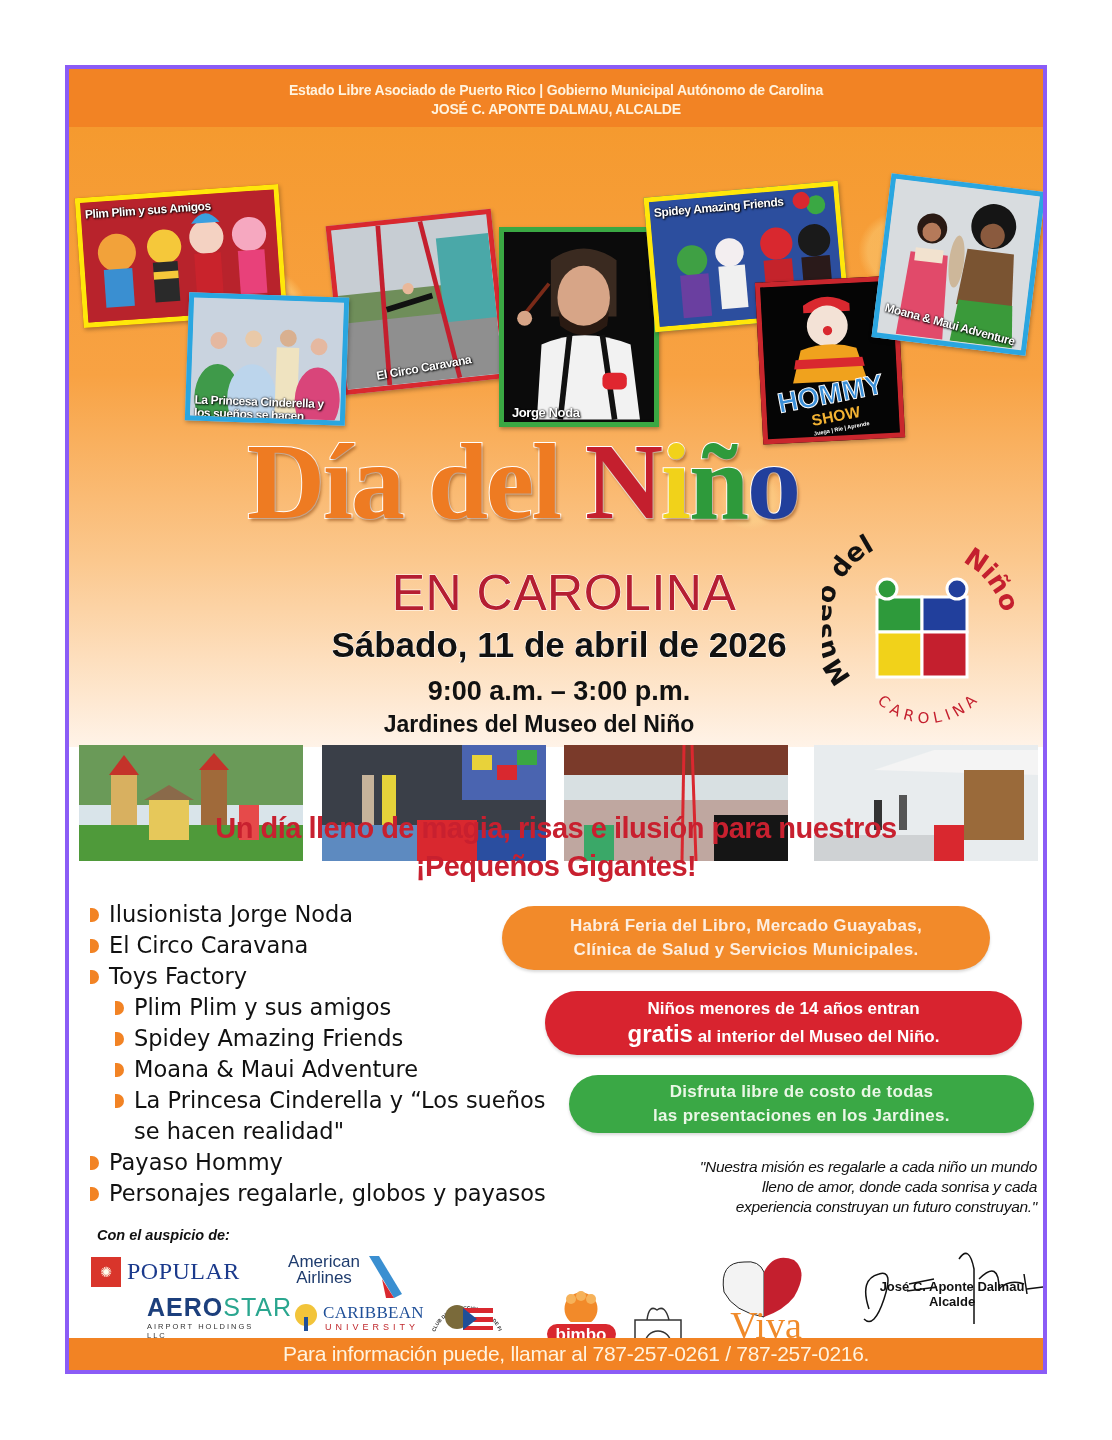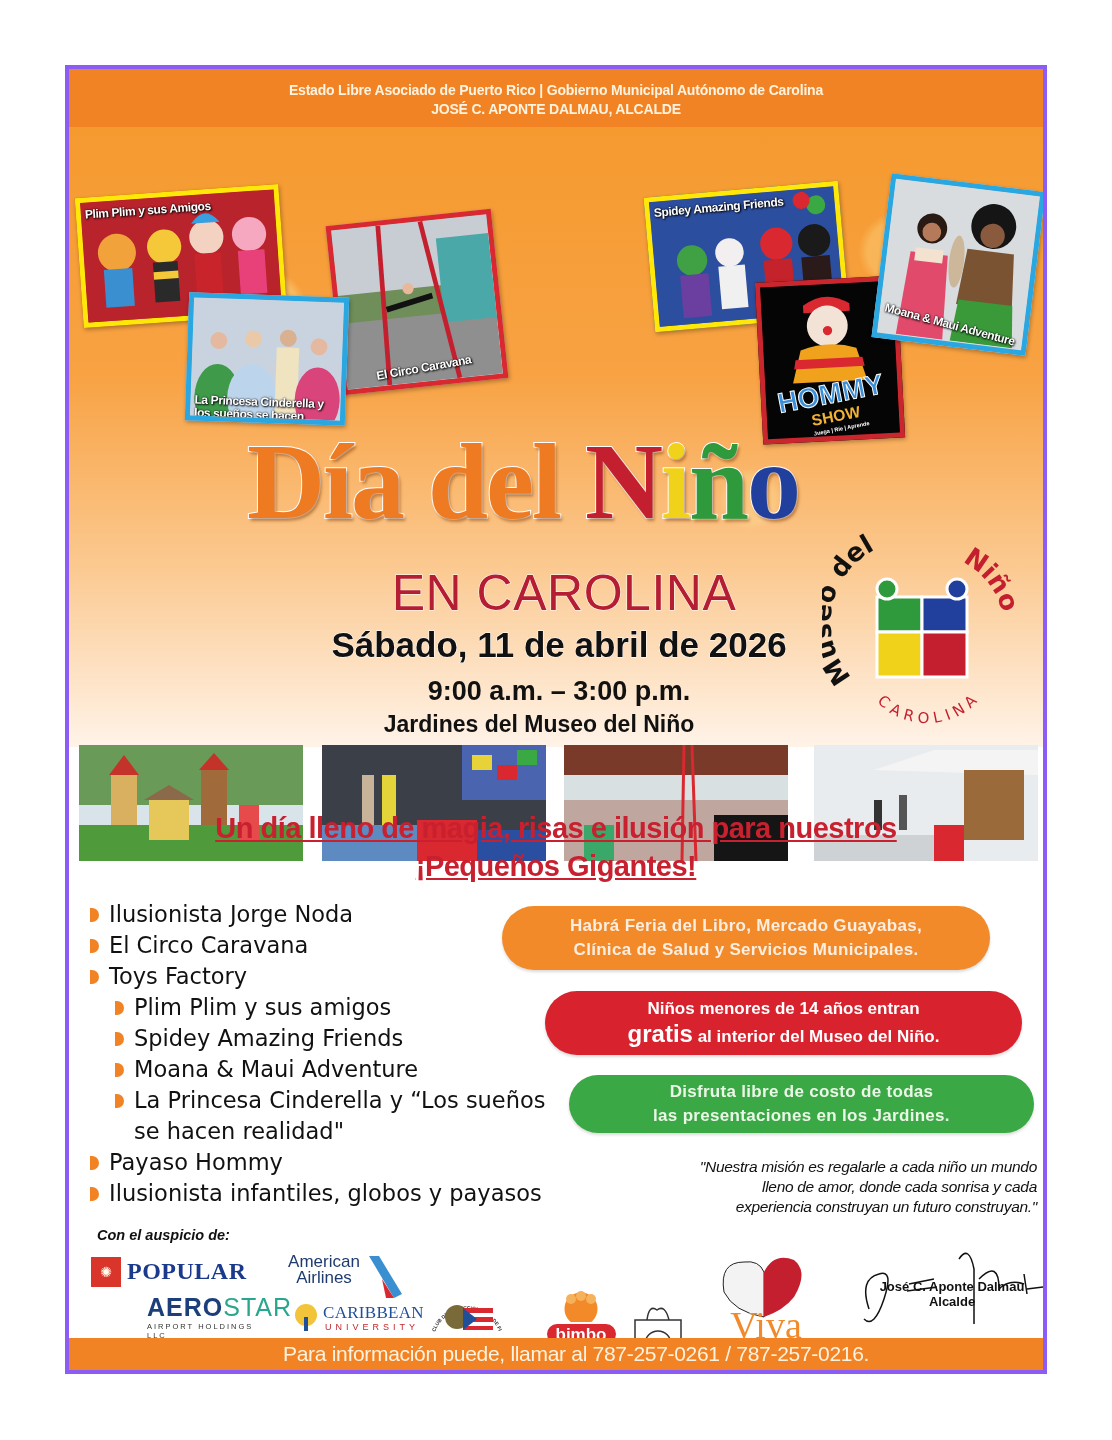--- a/index.html
+++ b/index.html
@@ -80,21 +80,20 @@
   .museo-logo { position: absolute; left: 753px; top: 400px; width: 200px; height: 200px; }
 
   
   .photo-strip { position: absolute; left: 10px; top: 618px; width: 960px; height: 116px; }
   .photo { position: absolute; top: 0; width: 224px; height: 116px; overflow: hidden; }
 
   .tagline {
     position: absolute; left: 0; top: 740px; width: 100%; text-align: center;
     font-family: "Liberation Sans", sans-serif; font-weight: bold; font-size: 29px; line-height: 38px; color: #c8202f;
     letter-spacing: -0.5px;
-    text-decoration: underline;
   }
 
   .lineup { position: absolute; left: 18px; top: 830px; width: 480px; }
   .lineup .item {
     position: relative; font-family: "DejaVu Sans", sans-serif; font-size: 22.5px; line-height: 31px; color: #111;
     padding-left: 22px; white-space: nowrap;
   }
   .lineup .item.sub { padding-left: 47px; }
   .lineup .bullet {
     position: absolute; top: 9px; width: 9px; height: 14px; background: #f28324;
@@ -121,21 +120,21 @@
     letter-spacing: -0.3px;
   }
 
   .sponsors-label {
     position: absolute; left: 28px; top: 1158px;
     font-family: "Liberation Sans", sans-serif; font-style: italic; font-weight: bold; font-size: 14.5px; color: #111;
   }
   .logo { position: absolute; }
   .popular { left: 22px; top: 1188px; width: 170px; height: 32px; }
   .popular .mark { position: absolute; left: 0; top: 0; width: 30px; height: 30px; background: #d9352b; color: #ffe; font-size: 14px; line-height: 30px; text-align: center; }
-  .popular .word { position: absolute; left: 36px; top: 1px; font-family: "Liberation Serif", serif; font-weight: bold; font-size: 24px; color: #1b3a8c; letter-spacing: 0.5px; }
+  .popular .word { position: absolute; left: 36px; top: 1px; font-family: "Liberation Serif", serif; font-weight: normal; font-size: 24px; color: #1b3a8c; letter-spacing: 0.5px; }
   .aerostar { left: 78px; top: 1224px; width: 130px; height: 44px; }
   .aerostar .word { font-family: "Liberation Sans", sans-serif; font-size: 25px; letter-spacing: 1px; line-height: 28px; }
   .aerostar .w1 { color: #1c3f7c; font-weight: bold; }
   .aerostar .w2 { color: #2aa68f; }
   .aerostar .sub { font-size: 7.5px; color: #333; letter-spacing: 2px; margin-top: 1px; }
   .aa { left: 215px; top: 1185px; width: 125px; height: 48px; }
   .aa .word { font-family: "Liberation Sans", sans-serif; font-size: 17px; line-height: 16px; color: #1f3c6e; text-align: center; width: 80px; }
   .cu { left: 222px; top: 1232px; width: 135px; height: 36px; }
   .cu .word { position: absolute; left: 32px; top: 2px; font-family: "Liberation Serif", serif; font-size: 17px; color: #1f4f98; letter-spacing: 0.3px; }
   .cu .sub { position: absolute; left: 34px; top: 21px; font-family: "Liberation Sans", sans-serif; font-size: 9px; color: #c0282d; letter-spacing: 4px; }
@@ -209,20 +208,35 @@
           <circle cx="102" cy="40" r="9" fill="#d9b090"></circle>
         <ellipse cx="135" cy="105" rx="24" ry="35" fill="#d9457a"></ellipse>
           <circle cx="135" cy="48" r="9" fill="#e5b8a0"></circle>
       </svg>
       <div class="cap" style="left:4px; top:96px;">
         <div>La Princesa Cinderella y</div>
         <div>los sueños se hacen realidad</div>
       </div>
     </div>
 
+    <div class="card card-jorge">
+      <svg class="scene" viewBox="0 0 160 200">
+        <rect width="160" height="200" fill="#0b0b0b"></rect>
+        <path d="M50 30 Q85 5 120 30 L120 90 L50 90 Z" fill="#3a2a20"></path>
+        <ellipse cx="85" cy="70" rx="28" ry="34" fill="#d7a587"></ellipse>
+        <path d="M58 85 Q85 115 112 85 L110 100 Q85 120 60 100 Z" fill="#2a1a12"></path>
+        <path d="M35 200 L40 120 Q85 100 135 120 L145 200 Z" fill="#f2f2f2"></path>
+        <line x1="70" y1="110" x2="60" y2="200" stroke="#111" stroke-width="6"></line>
+        <line x1="105" y1="110" x2="118" y2="200" stroke="#111" stroke-width="6"></line>
+        <line x1="20" y1="90" x2="48" y2="55" stroke="#7a2a18" stroke-width="4"></line>
+        <circle cx="22" cy="92" r="8" fill="#d7a587"></circle>
+        <rect x="105" y="150" width="26" height="18" rx="6" fill="#e0262f"></rect>
+      </svg>
+      <div class="cap" style="left:8px; top:174px; font-size:13px;">Jorge Noda</div>
+    </div>
 
     <div class="card card-spidey">
       <svg class="scene" viewBox="0 0 195 135">
         <rect width="195" height="135" fill="#2c4e9e"></rect>
         <circle cx="175" cy="18" r="10" fill="#3aa843"></circle>
           <circle cx="160" cy="12" r="9" fill="#d9282f"></circle>
         <circle cx="40" cy="65" r="16" fill="#3fa044"></circle>
           <rect x="26" y="80" width="30" height="45" fill="#6a3fa0"></rect>
         <circle cx="80" cy="60" r="15" fill="#f3eef0"></circle>
           <rect x="67" y="74" width="28" height="45" fill="#f0f0f0"></rect>
@@ -346,21 +360,21 @@
   <div class="lineup">
     <div class="item"><span class="bullet"></span><span>Ilusionista Jorge Noda</span></div>
     <div class="item"><span class="bullet"></span><span>El Circo Caravana</span></div>
     <div class="item"><span class="bullet"></span><span>Toys Factory</span></div>
     <div class="item sub"><span class="bullet"></span><span>Plim Plim y sus amigos</span></div>
     <div class="item sub"><span class="bullet"></span><span>Spidey Amazing Friends</span></div>
     <div class="item sub"><span class="bullet"></span><span>Moana &amp; Maui Adventure</span></div>
     <div class="item sub"><span class="bullet"></span><span>La Princesa Cinderella y “Los sueños</span></div>
     <div class="cont">se hacen realidad"</div>
     <div class="item"><span class="bullet"></span><span>Payaso Hommy</span></div>
-    <div class="item"><span class="bullet"></span><span>Ilusionista infantiles, globos y payasos</span></div>
+    <div class="item"><span class="bullet"></span><span>Personajes regalarle, globos y payasos</span></div>
   </div>
 
   <div class="pill pill-orange">
     <div>Habrá Feria del Libro, Mercado Guayabas,</div>
     <div>Clínica de Salud y Servicios Municipales.</div>
   </div>
   <div class="pill pill-red">
     <div>Niños menores de 14 años entran</div>
     <div class="line2"><span class="big">gratis</span><span> al interior del Museo del Niño.</span></div>
   </div>

